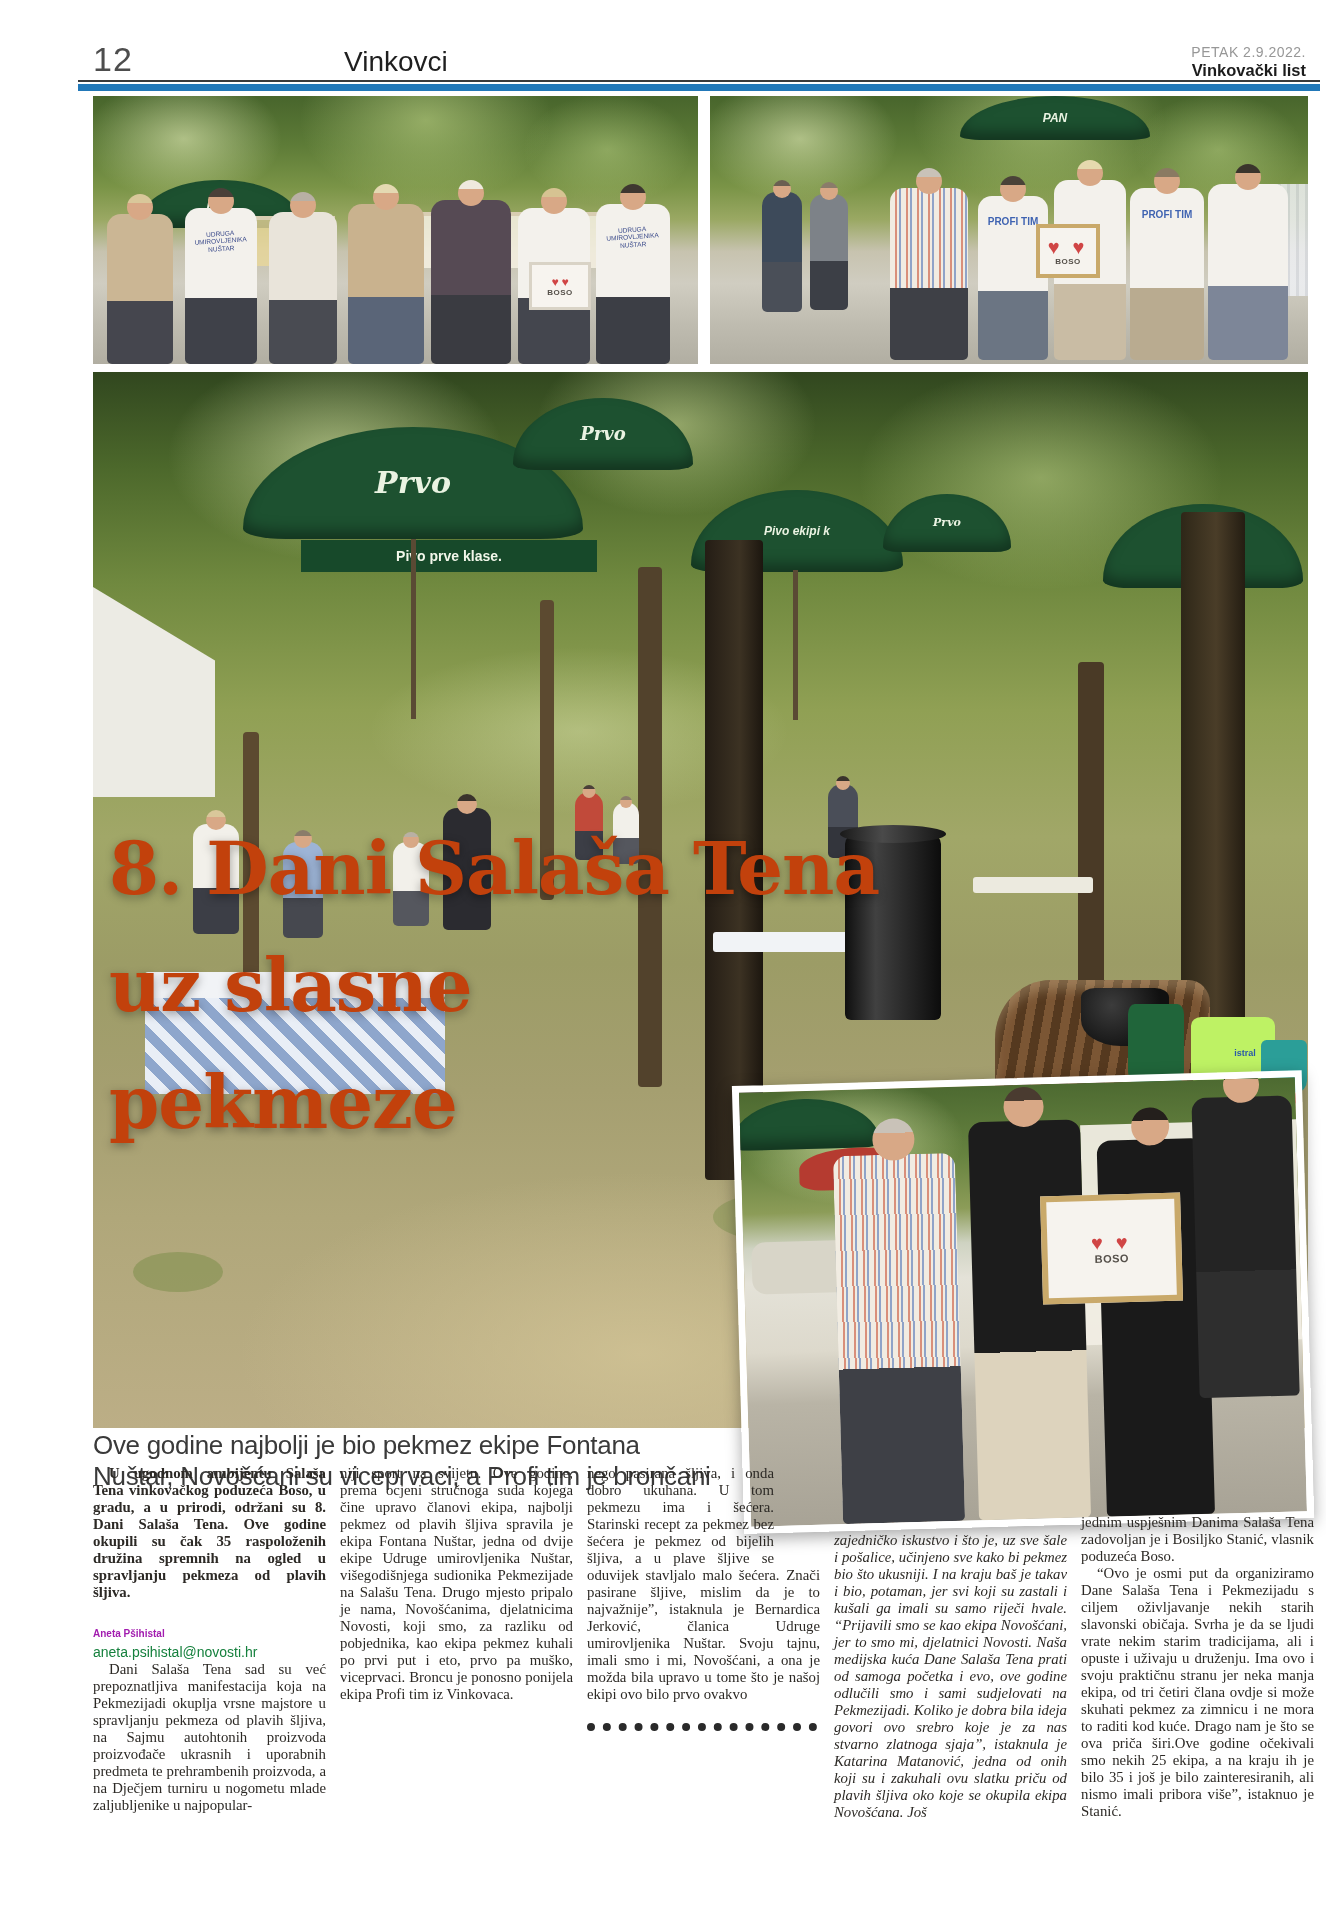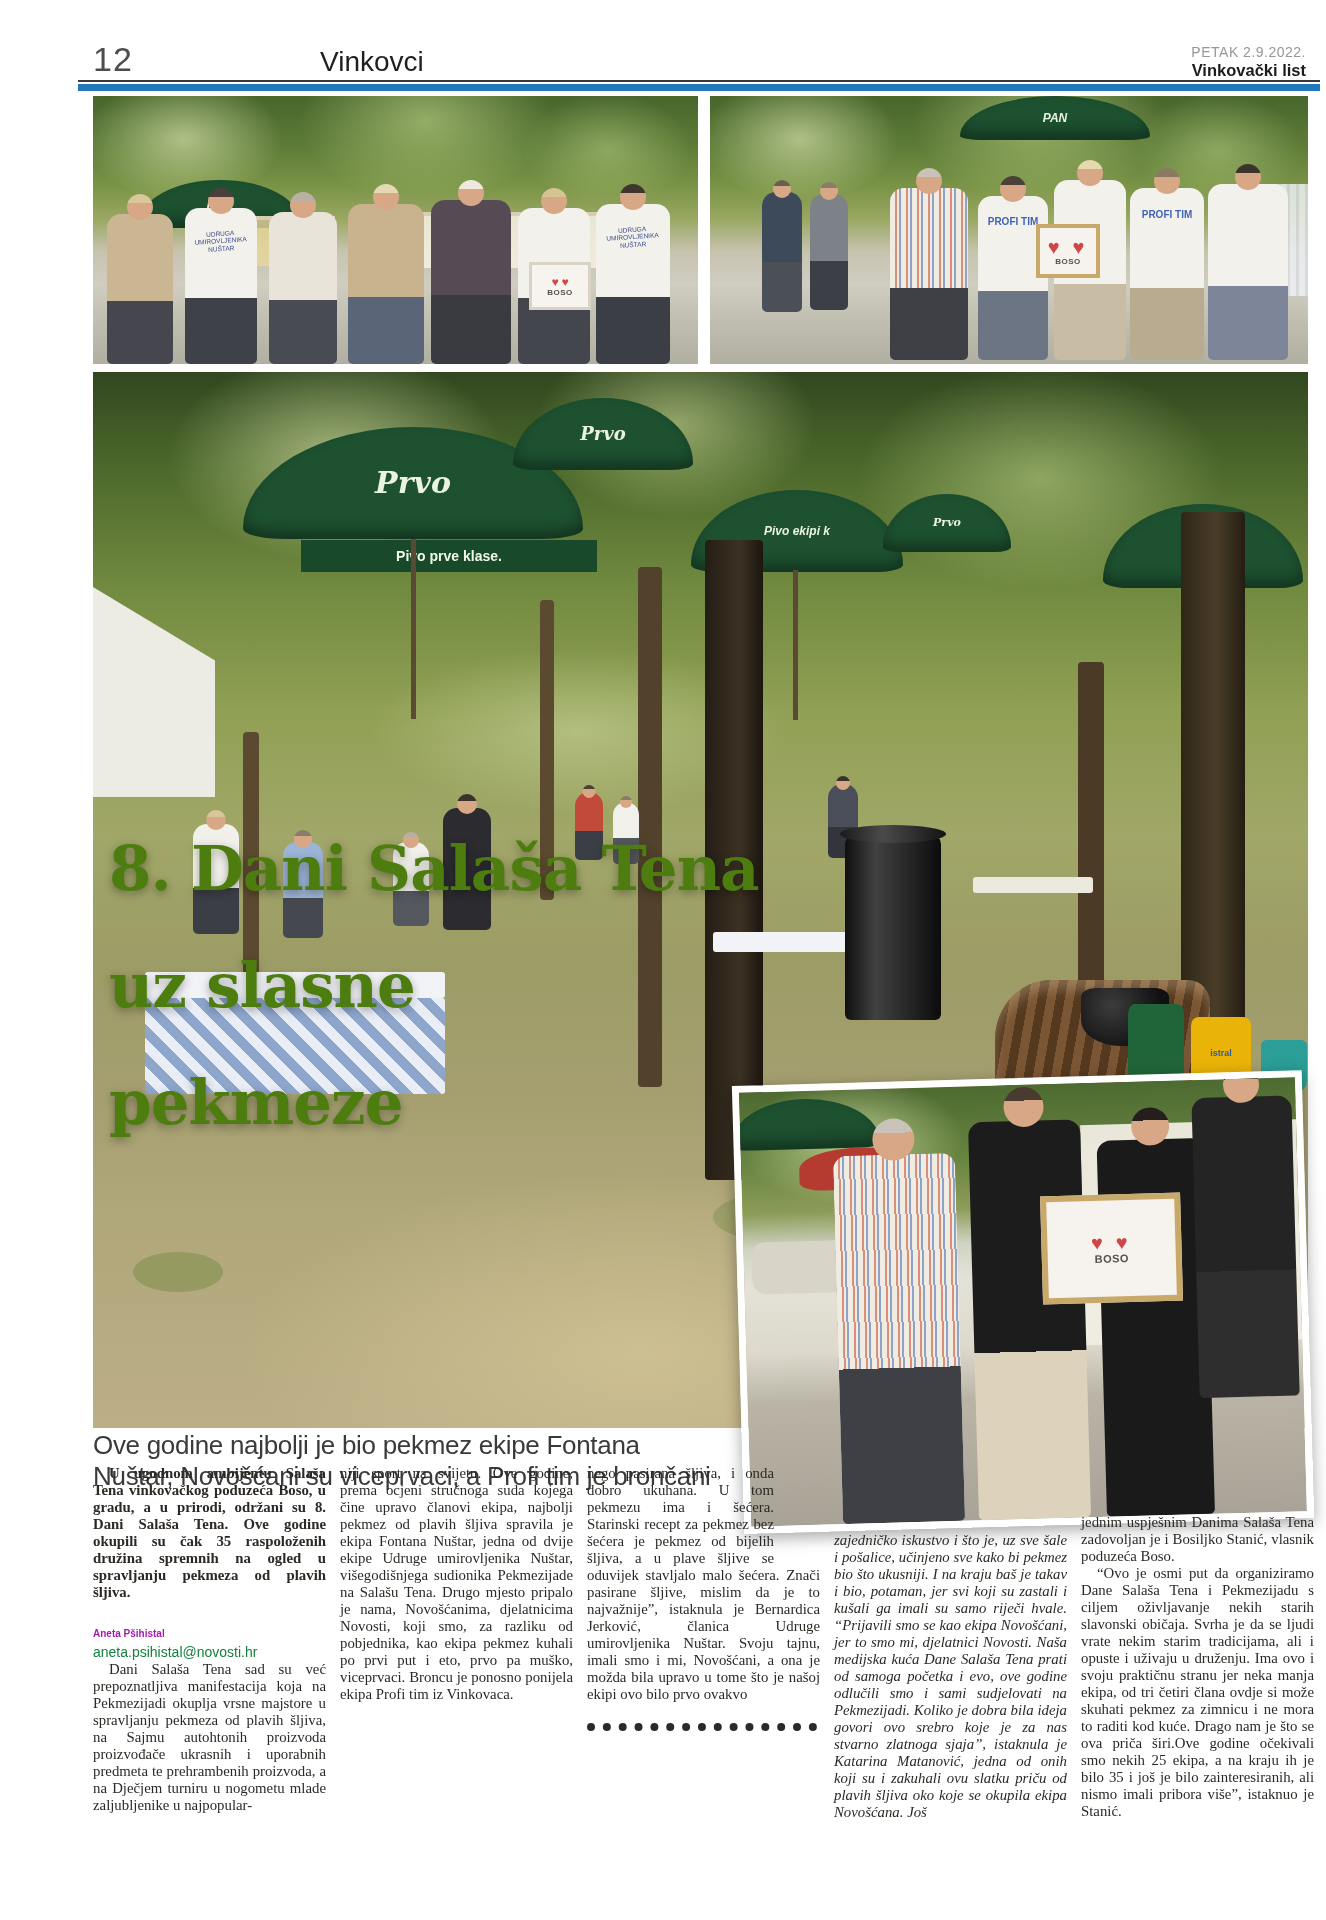--- a/index.html
+++ b/index.html
@@ -2,21 +2,21 @@
 <html><head>
 <meta charset="utf-8">
 <style>
   html,body{margin:0;padding:0;background:#ffffff;}
   #page{position:relative;width:1324px;height:1920px;background:#ffffff;overflow:hidden;
         font-family:"Liberation Serif",serif;color:#2c2925;margin-left:36px;}
 
   
   .pagenum{position:absolute;left:57px;top:40px;font-family:"Liberation Sans",sans-serif;
            font-weight:300;font-size:34px;color:#4d4d4d;letter-spacing:1px;}
-  .section{position:absolute;left:284px;top:46px;font-family:"Liberation Sans",sans-serif;
+  .section{position:absolute;left:308px;top:46px;font-family:"Liberation Sans",sans-serif;
            font-size:28px;color:#1f1f1f;}
   .issue{position:absolute;right:54px;top:44px;text-align:right;font-family:"Liberation Sans",sans-serif;}
   .issue .date{font-size:14px;color:#979797;letter-spacing:.5px;}
   .issue .pub{font-size:16.5px;font-weight:bold;color:#1c1c1c;margin-top:1px;}
   .rule-thin{position:absolute;left:42px;right:40px;top:80px;height:2px;background:#3a3a3a;}
   .rule-blue{position:absolute;left:42px;right:40px;top:84px;height:7px;background:#2278b8;}
 
   
   .photo{position:absolute;overflow:hidden;}
   .scene{position:absolute;inset:0;}
@@ -91,23 +91,23 @@
   .cert-framed::before{font-size:20px;letter-spacing:4px;}
   .radio-logo{position:absolute;width:56px;height:56px;border-radius:50%;background:#f4f2ec;
         display:flex;align-items:center;justify-content:center;}
   .radio-logo .rinner{width:30px;height:30px;border-radius:50%;background:#181818;position:relative;}
   .radio-logo .rinner::after{content:"";position:absolute;left:9px;top:10px;border-top:6px solid transparent;
         border-bottom:6px solid transparent;border-left:10px solid #2a55b8;}
   .radio-text{position:absolute;top:3px;left:0;right:0;text-align:center;font-family:"Liberation Sans",sans-serif;
         font-size:6.5px;color:#222;letter-spacing:.4px;}
 
   
-  .headline{position:absolute;left:16px;top:438px;color:#4d7c0f;
+  .headline{position:absolute;left:16px;top:438px;color:#c2410c;
             font-family:"DejaVu Serif","Liberation Serif",serif;font-weight:bold;
-            font-size:61px;line-height:117px;letter-spacing:-1px;
+            font-size:72px;line-height:117px;letter-spacing:-1px;
             text-shadow:0 3px 10px rgba(0,0,0,.35);}
 
   
   .inset{left:702px;top:1078px;width:556px;height:434px;border:7px solid #ffffff;
          box-shadow:0 5px 16px rgba(0,0,0,.35);transform:rotate(-1.6deg);z-index:4;}
 
   
   .subhead{position:absolute;left:57px;top:1430px;width:620px;
            font-family:"Liberation Sans",sans-serif;font-size:26px;line-height:31px;
            color:#3a3a3a;letter-spacing:-.3px;z-index:6;}
@@ -233,21 +233,21 @@
     <div class="person" style="left:350px;top:436px;width:48px;height:122px;--shirt:#2b2b30;--pants:#2b2b30;--headw:20px;--hair:#3a332c;"></div>
     <div class="person" style="left:482px;top:420px;width:28px;height:68px;--shirt:#c14a3a;--pants:#3c3e46;--headw:13px;--hair:#4a4039;"></div>
     <div class="person" style="left:520px;top:430px;width:26px;height:62px;--shirt:#f2f0ea;--pants:#55575e;--headw:12px;--hair:#8a7c6a;"></div>
     <div class="person" style="left:735px;top:412px;width:30px;height:74px;--shirt:#4a4e58;--pants:#33353c;--headw:14px;--hair:#3a332c;"></div>
 
     <div class="bin" style="left:752px;top:462px;width:96px;height:186px;"></div>
     <div class="woodpile" style="left:902px;top:608px;width:215px;height:228px;"></div>
 
     <div class="pot" style="left:988px;top:616px;width:88px;height:58px;"></div>
     <div class="bucket" style="left:1035px;top:632px;width:56px;height:84px;background:#20653a;"></div>
-    <div class="bucket" style="left:1098px;top:645px;width:60px;height:72px;background:#eab308;">
+    <div class="bucket" style="left:1098px;top:645px;width:60px;height:72px;background:#bef264;padding-left:24px;">
       <span style="font-family:'Liberation Sans',sans-serif;font-size:9px;font-weight:bold;color:#2a5aa8;">istral</span>
     </div>
     <div class="bucket" style="left:1168px;top:668px;width:46px;height:52px;background:#2b9e98;"></div>
     <div class="bowl" style="left:1148px;top:714px;width:56px;height:26px;"></div>
 
     <div class="blob" style="left:40px;top:880px;width:90px;height:40px;background:rgba(120,140,70,.5);"></div>
     <div class="blob" style="left:620px;top:820px;width:140px;height:50px;background:rgba(125,145,75,.45);"></div>
 
     <div class="headline">
       <div>8. Dani Salaša Tena</div>

